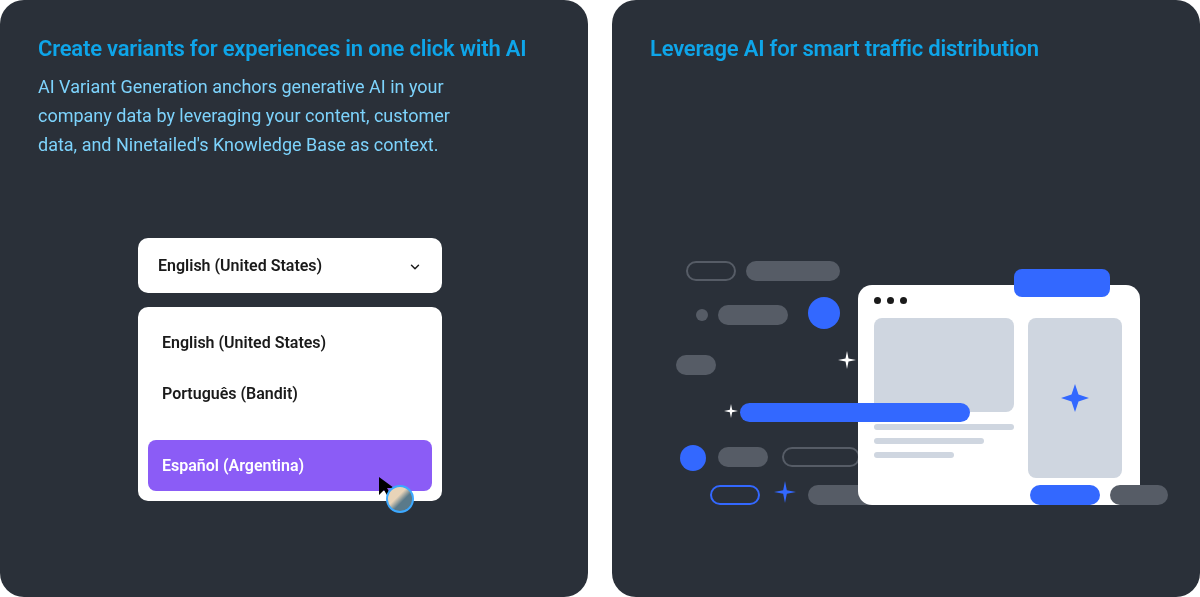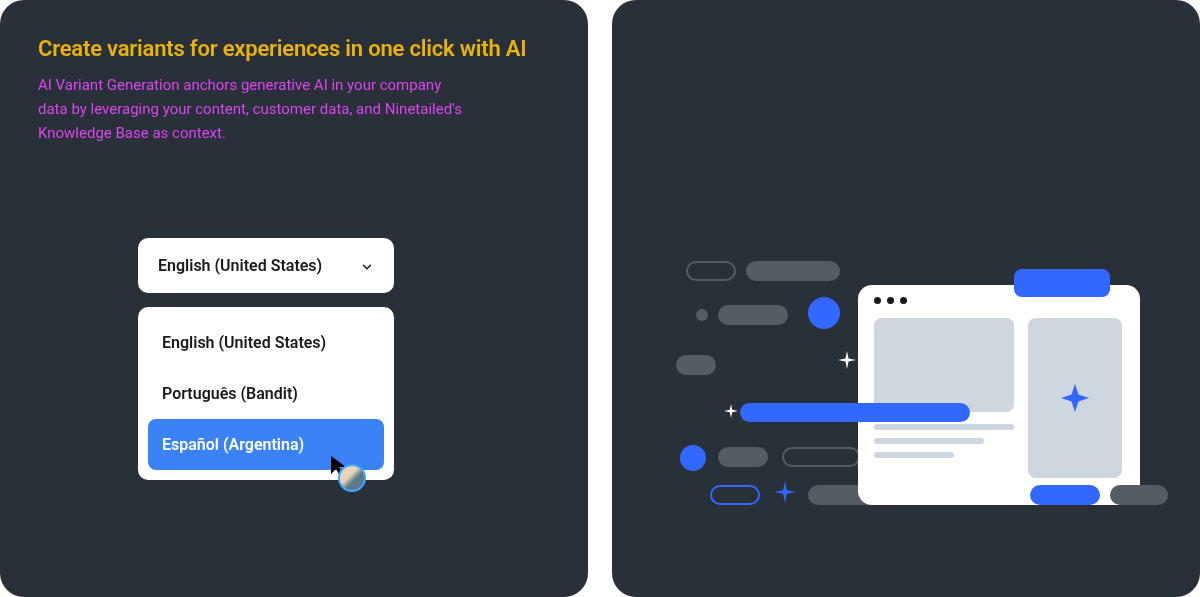--- a/index.html
+++ b/index.html
@@ -14,39 +14,39 @@
     }
     .card {
       background: #2a3039;
       border-radius: 24px;
       flex: 1;
       padding: 36px 38px;
       position: relative;
       overflow: hidden;
     }
     .card-title {
-      color: #eab308;
+      color: #0ea5e9;
       font-size: 22px;
       font-weight: 600;
       margin-bottom: 12px;
       letter-spacing: -0.2px;
     }
     .card-description {
-      color: #d946ef;
-      font-size: 15px;
+      color: #7dd3fc;
+      font-size: 18px;
       line-height: 1.6;
       max-width: 430px;
     }
 
     
     .dropdown-wrapper {
       position: absolute;
       left: 138px;
       top: 238px;
-      width: 256px;
+      width: 304px;
     }
     .dropdown-trigger {
       background: #ffffff;
       border-radius: 10px;
       padding: 18px 20px;
       display: flex;
       align-items: center;
       justify-content: space-between;
       cursor: pointer;
     }
@@ -68,23 +68,24 @@
     }
     .dropdown-option {
       padding: 16px 14px;
       color: #1a1a1a;
       font-size: 16px;
       font-weight: 600;
       border-radius: 8px;
       cursor: pointer;
     }
     .dropdown-option.selected {
-      background: #3b82f6;
+      background: #8b5cf6;
       color: #ffffff;
       position: relative;
+      margin-top: 21px;
     }
     .cursor-icon {
       position: absolute;
       right: 32px;
       bottom: -8px;
       width: 24px;
       height: 24px;
     }
     .avatar {
       position: absolute;
@@ -207,20 +208,21 @@
               <path d="M3 2 L3 20 L8 15 L12 22 L15 20 L11 13 L18 13 Z"></path>
             </svg>
         </span>
         <span class="avatar"></span>
       </div>
     </div>
   </div>
 </div>
 
 <div class="card">
+  <h2 class="card-title">Leverage AI for smart traffic distribution</h2>
 
   <div class="illustration">
 
     <span class="pill outline" style="left:28px;top:6px;width:50px;height:20px;"></span>
     <span class="pill grey" style="left:88px;top:6px;width:94px;height:20px;"></span>
 
     <span class="dot" style="left:38px;top:54px;width:12px;height:12px;background:#565c66;"></span>
     <span class="pill grey" style="left:60px;top:50px;width:70px;height:20px;"></span>
     <span class="dot" style="left:150px;top:42px;width:32px;height:32px;background:#3368ff;"></span>
 

